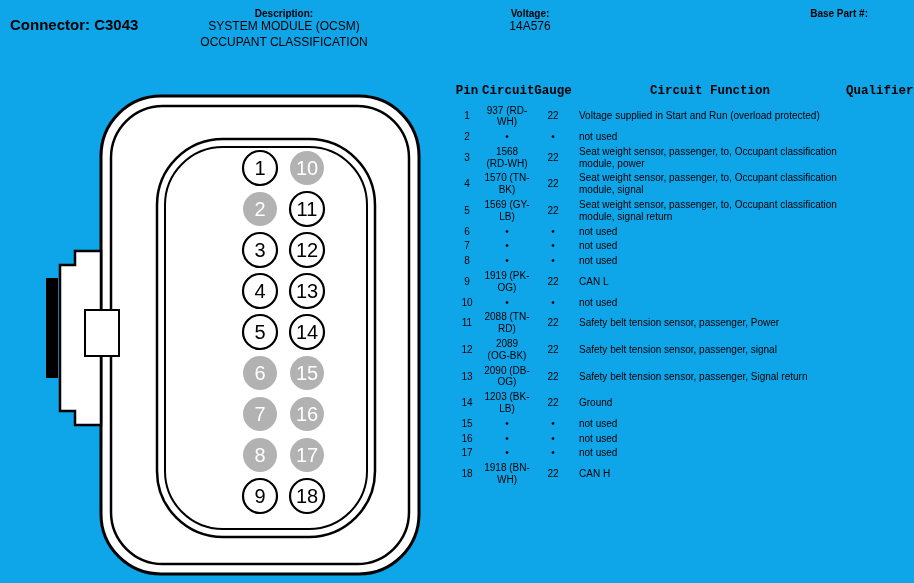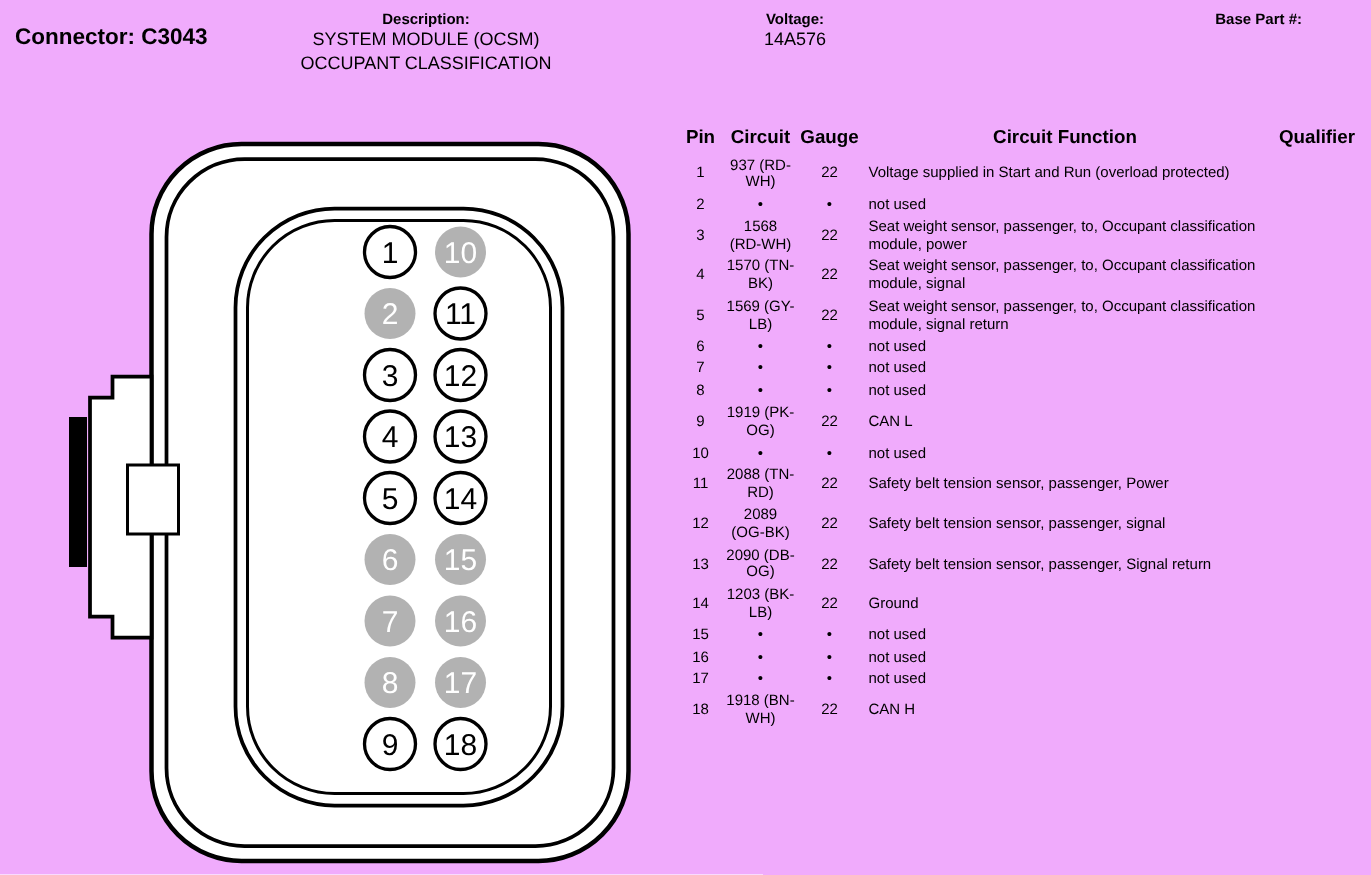--- a/index.html
+++ b/index.html
@@ -2,21 +2,21 @@
 <html><head>
 <meta charset="utf-8">
 <style>
   * { margin: 0; padding: 0; box-sizing: border-box; }
   html, body {
     width: 914px; height: 583px;
     background: #ffffff;
     font-family: "Liberation Sans", sans-serif;
     color: #000;
   }
-  .page { position: relative; width: 914px; height: 583px; overflow: hidden; background: #f0abfc; }
+  .page { position: relative; width: 914px; height: 583px; overflow: hidden; background: #0ea5e9; }
 
   
   .hdr-connector {
     position: absolute; left: 10px; top: 16px;
     font-size: 15px; font-weight: bold; white-space: nowrap;
   }
   .hdr-block { position: absolute; top: 8px; text-align: center; }
   .hdr-label { font-size: 10px; font-weight: bold; }
   .hdr-value { font-size: 12px; line-height: 1.3; }
   .hdr-desc    { left: 158px; width: 252px; }
@@ -27,21 +27,21 @@
   .connector-svg { position: absolute; left: 45px; top: 93px; }
   .connector-svg text { font-family: "Liberation Sans", sans-serif; }
 
   
   .pin-table {
     position: absolute; left: 452px; top: 84px; width: 458px;
     border-collapse: collapse; table-layout: fixed;
   }
   .pin-table th {
     font-size: 12.5px; font-weight: bold;
-    padding: 0 0 5px 0; vertical-align: top; text-align: center;
+    padding: 0 0 5px 0; vertical-align: top; text-align: center; font-family: Liberation Mono, monospace;
   }
   .pin-table td {
     font-size: 10px; line-height: 1.18;
     padding: 1.5px 2px; vertical-align: middle;
     overflow-wrap: break-word;
   }
   .col-pin, .col-circuit, .col-gauge, .col-qualifier { text-align: center; }
   td.col-function { text-align: left; padding-left: 5px; padding-right: 2px; }
   th.col-function { text-align: center; }
 </style>

